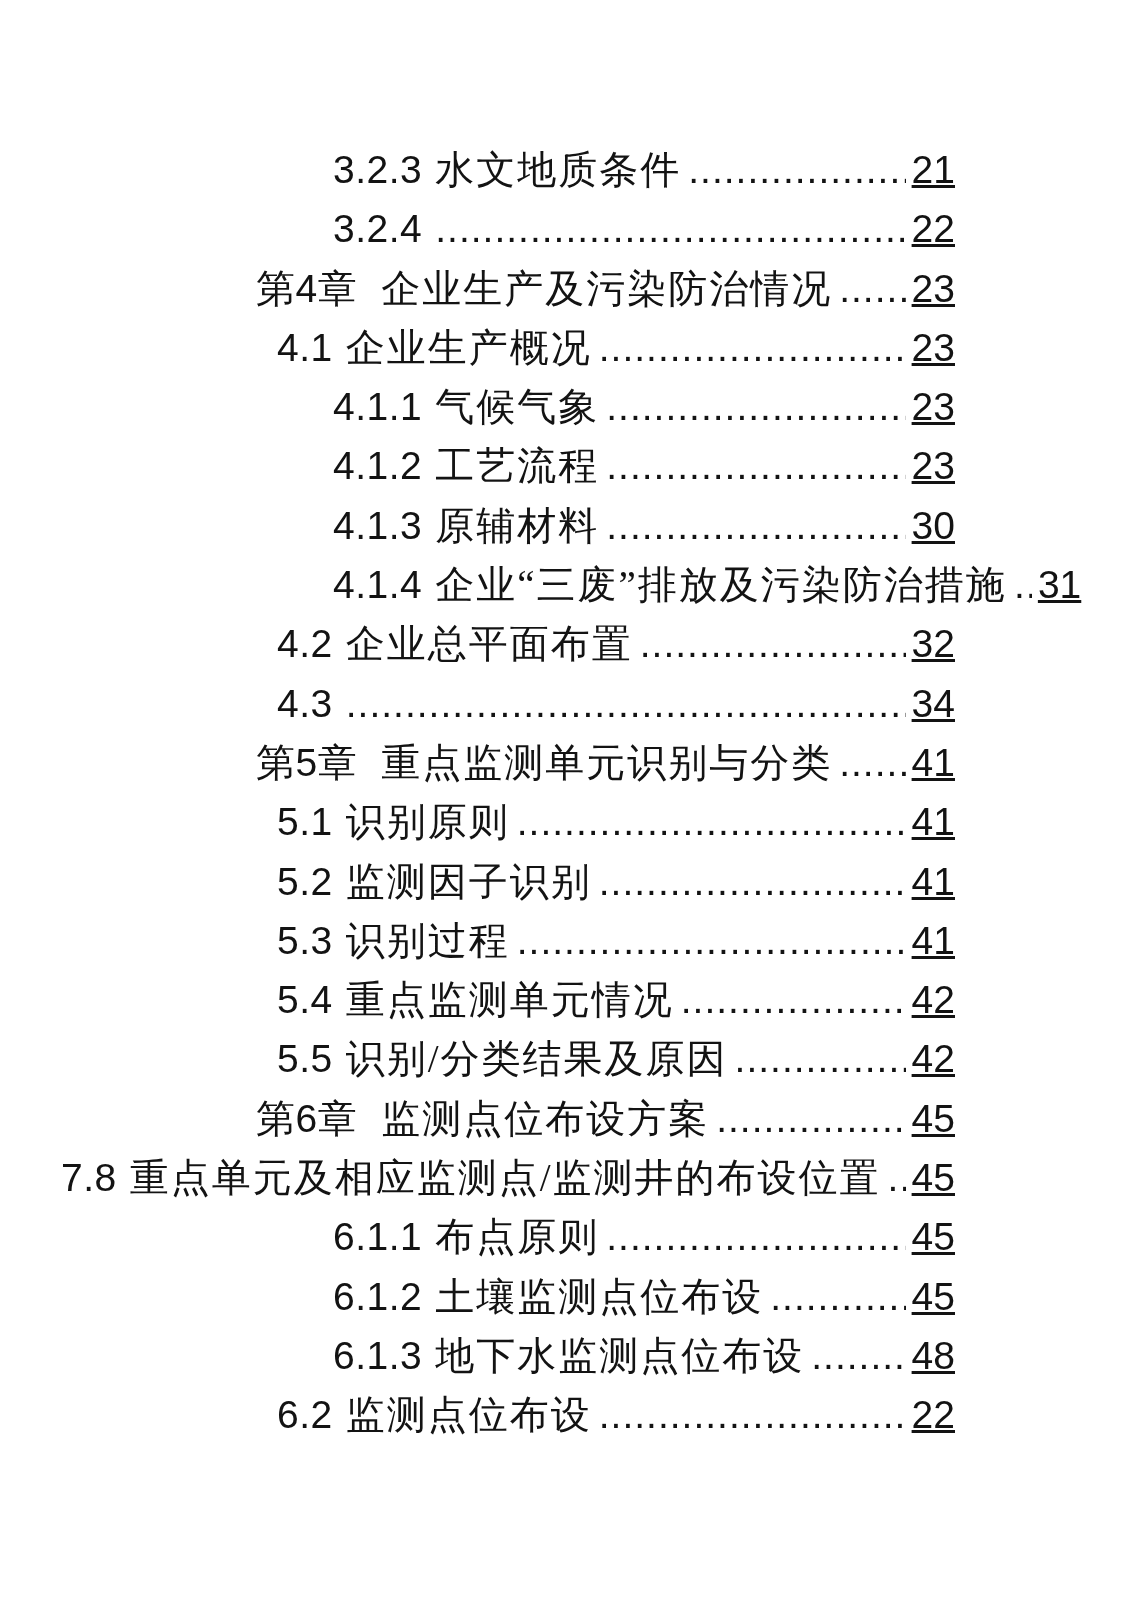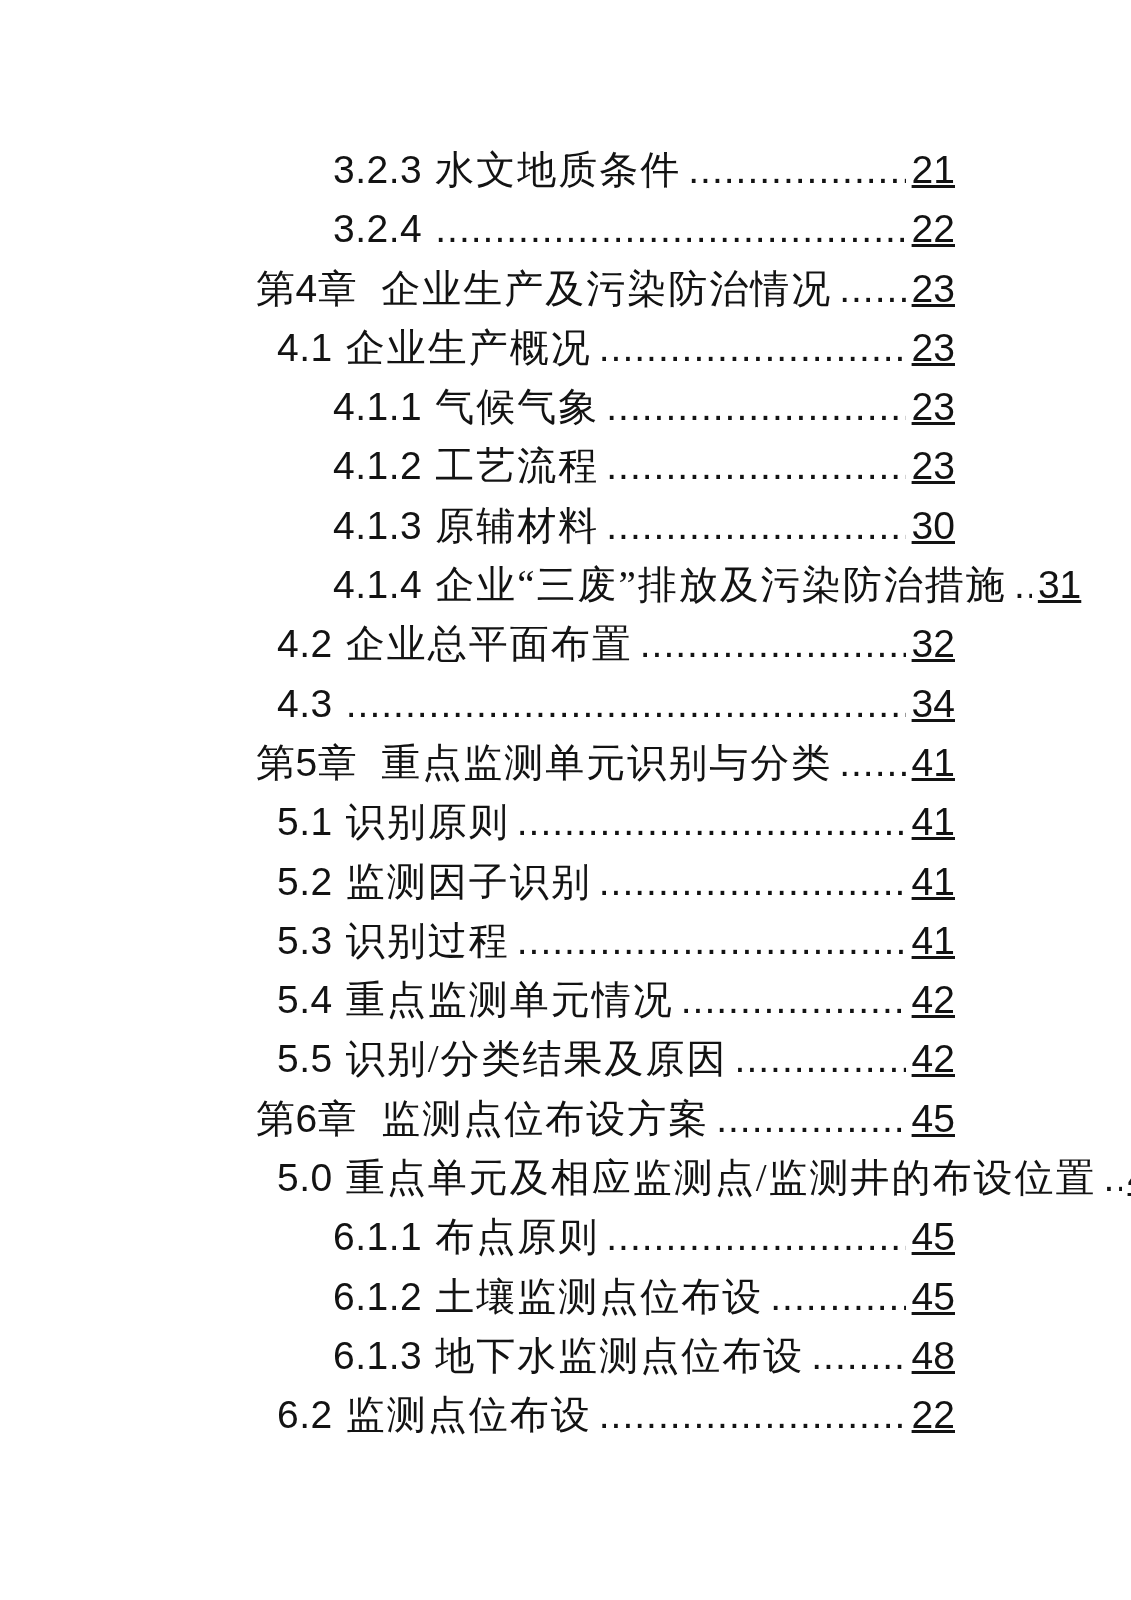--- a/index.html
+++ b/index.html
@@ -21,21 +21,21 @@
     padding: 140px 176px 0 228px;
   }
   .toc-row {
     display: flex;
     align-items: baseline;
     height: 59.3px;
     line-height: 59.3px;
     font-size: 39px;
     white-space: nowrap;
   }
-  .toc-row.level-2 { margin-left: 49px; }
+  .toc-row.level-2 { margin-left: 49px; justify-content: flex-end; }
   .toc-row.level-3 { margin-left: 105px; }
   .num {
     flex: 0 0 auto;
     margin-right: 13px;
     letter-spacing: 0.5px;
   }
   .level-1 .num { margin-right: 24px; margin-left: 28px; }
   .title {
     flex: 0 0 auto;
     margin-right: 7px;
@@ -158,21 +158,21 @@
         <span class="leader" aria-hidden="true"></span>
         <span class="pagenum">42</span>
       </div>
       <div class="toc-row level-1">
         <span class="num">第6章</span>
         <span class="title">监测点位布设方案</span>
         <span class="leader" aria-hidden="true"></span>
         <span class="pagenum">45</span>
       </div>
       <div class="toc-row level-2">
-        <span class="num">5.0</span>
+        <span class="num">7.8</span>
         <span class="title">重点单元及相应监测点/监测井的布设位置</span>
         <span class="leader" aria-hidden="true"></span>
         <span class="pagenum">45</span>
       </div>
       <div class="toc-row level-3">
         <span class="num">6.1.1</span>
         <span class="title">布点原则</span>
         <span class="leader" aria-hidden="true"></span>
         <span class="pagenum">45</span>
       </div>

